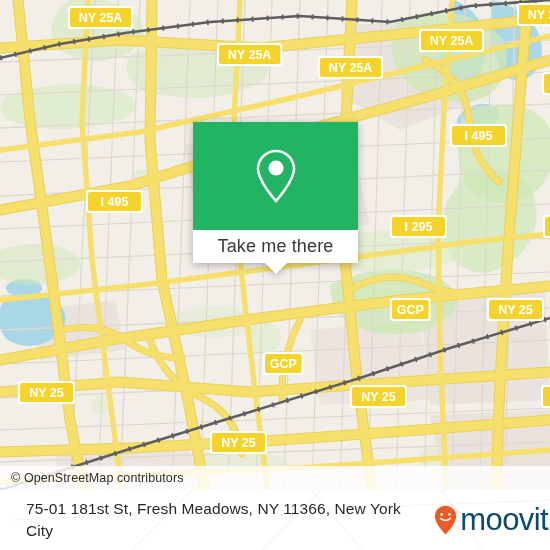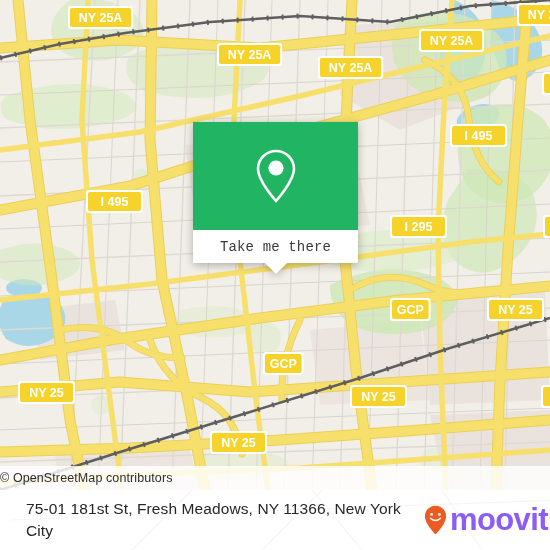--- a/index.html
+++ b/index.html
@@ -19,20 +19,21 @@
     overflow: hidden;
   }
   .map svg { display: block; width: 550px; height: 490px; }
 
   
   .attrib {
     position: absolute; left: 0; top: 466px;
     width: 550px; height: 24px;
     background: rgba(255,255,255,0.82);
     display: flex; align-items: center;
+    padding-left: 11px;
     font-size: 12.5px;
     color: #2c2c2c;
     letter-spacing: 0.1px;
     z-index: 30;
   }
 
   
   .card {
     position: absolute;
     left: 193px; top: 122px;
@@ -43,24 +44,23 @@
   .card-head {
     width: 100%; height: 108px;
     background: #21b563;
     display: flex; align-items: center; justify-content: center;
   }
   .pin-icon { width: 46px; height: 58px; display: block; }
   .card-foot {
     width: 100%; height: 33px;
     background: #ffffff;
     display: flex; align-items: center; justify-content: center;
-    font-size: 14px;
+    font-size: 18px;
     color: #3a3a3a;
     letter-spacing: 0.15px;
-    font-family: Liberation Mono, monospace;
   }
   .card-tail {
     position: absolute;
     left: 72px; bottom: -11px;
     width: 0; height: 0;
     border-left: 11px solid transparent;
     border-right: 11px solid transparent;
     border-top: 11px solid #ffffff;
   }
 
@@ -81,23 +81,23 @@
     letter-spacing: 0.1px;
   }
   .footer-logo {
     display: flex; align-items: center;
     padding-right: 14px;
     gap: 3px;
   }
   .moovit-pin { width: 23px; height: 30px; display: block; }
   .moovit-word {
     font-size: 31px;
-    color: #8b5cf6;
+    color: #0c4a6e;
     letter-spacing: -0.6px;
-    font-weight: 700;
+    font-weight: 400;
     line-height: 1;
     padding-bottom: 2px;
   }
   
   .footer-wm { position: absolute; left: 0; top: 0; width: 550px; height: 60px; opacity: 0.12; }
 </style>
 </head>
 <body>
 
 <div id="app">

